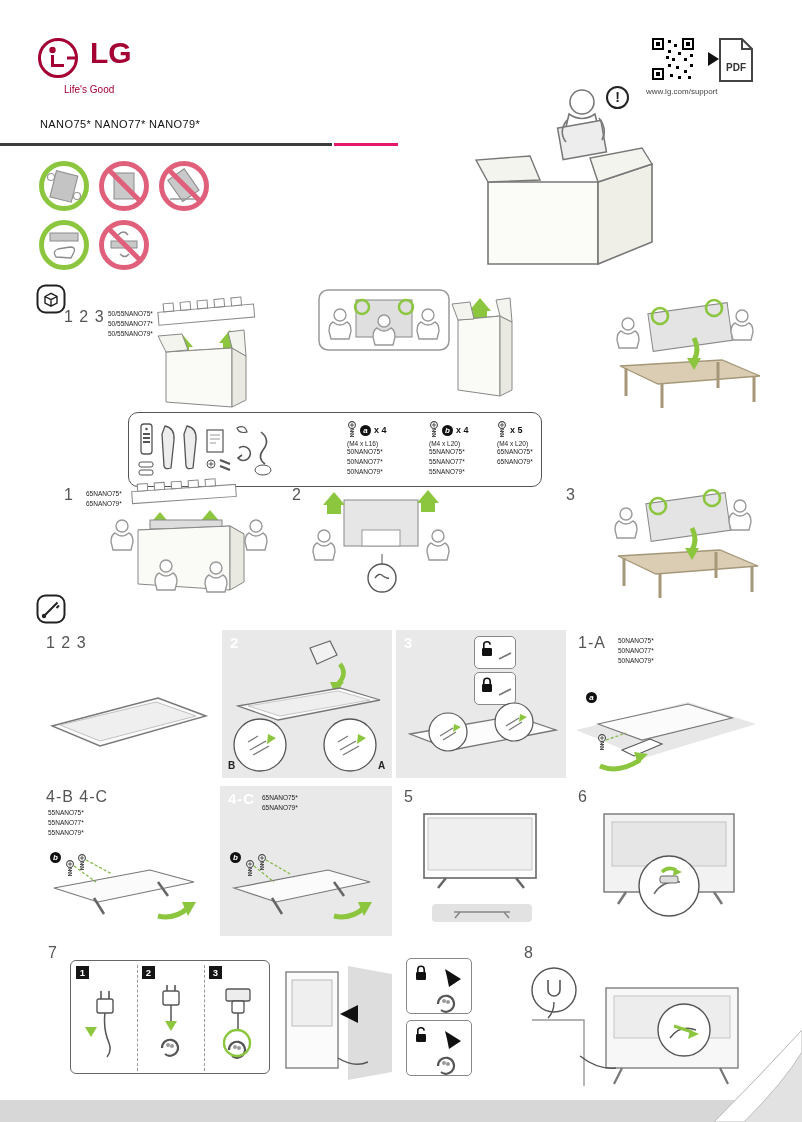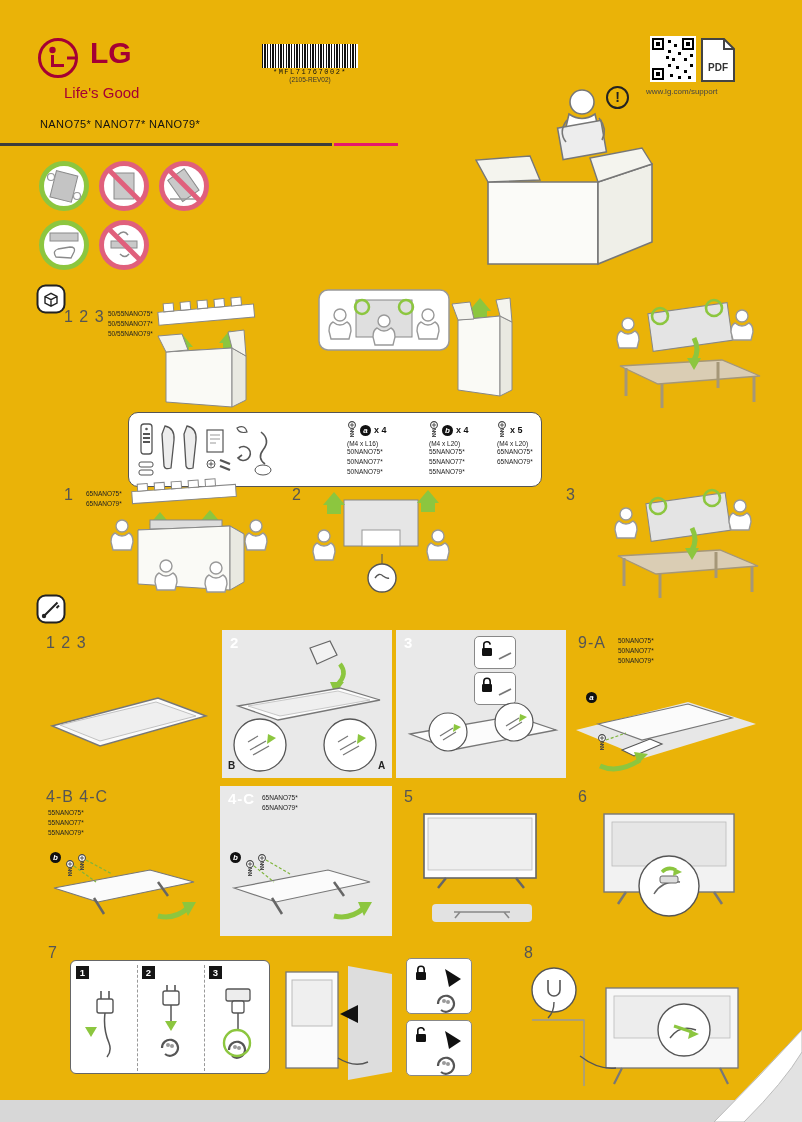--- a/index.html
+++ b/index.html
@@ -1,17 +1,17 @@
 <!DOCTYPE html>
 <html><head>
 <meta charset="utf-8">
 <style>
   * { margin:0; padding:0; box-sizing:border-box; }
   html,body { background:#9a9a9a; }
-  .page { position:relative; width:802px; height:1122px; margin:0 auto; background:#eab308; overflow:hidden; font-family:"Liberation Sans", sans-serif; color:#222; }
+  .page { position:relative; width:802px; height:1122px; margin:0 auto; background:#ffffff; overflow:hidden; font-family:"Liberation Sans", sans-serif; color:#222; }
   .abs { position:absolute; }
   .num { font-size:16px; color:#555; white-space:nowrap; letter-spacing:1px; }
   .num-white { font-size:15px; font-weight:bold; color:#fff; white-space:nowrap; letter-spacing:1px; }
   .models { font-size:6.5px; color:#222; line-height:1.5; white-space:nowrap; }
   .badge { display:inline-flex; width:11px; height:11px; border-radius:50%; background:#111; color:#fff; font-size:8px; font-weight:bold; font-style:italic; align-items:center; justify-content:center; }
   .qty { font-size:9px; font-weight:bold; color:#111; }
   .size { font-size:6.5px; color:#222; }
   .panel { position:absolute; }
   .gray { background:#E9E9E9; }
   .lockbox { position:absolute; background:#fff; border:1.1px solid #888; border-radius:5px; }
@@ -54,27 +54,22 @@
 
   <div class="abs" style="left:36px; top:34px;">
     <svg width="50" height="48" viewBox="0 0 50 48">
       <circle cx="22" cy="24" r="18.5" fill="none" stroke="#A50034" stroke-width="3"></circle>
       <circle cx="16.5" cy="16" r="3.2" fill="#A50034"></circle>
       <path d="M16.5 21 V31.5 H28" stroke="#A50034" stroke-width="3" fill="none"></path>
       <path d="M40.5 24 H31" stroke="#A50034" stroke-width="3" fill="none"></path>
     </svg>
   </div>
   <div class="abs brand" style="left:90px; top:36px; font-size:30px; font-weight:bold;">LG</div>
-  <div class="abs brand" style="left:64px; top:84px; font-size:15px;">Life's Good</div>
-
-  <div class="abs" style="left:262px; top:44px; width:96px; text-align:center;">
-    <div style="height:24px; background:repeating-linear-gradient(90deg,#111 0 1px,#fff 1px 2px,#111 2px 4px,#fff 4px 5px,#111 5px 6px,#fff 6px 8px);"></div>
-    <div style="font-size:7px; letter-spacing:1.5px; font-family:'Liberation Mono', monospace; color:#111;">*MFL71767002*</div>
-    <div style="font-size:6.5px; color:#333;">(2105-REV02)</div>
-  </div>
+  <div class="abs brand" style="left:64px; top:84px; font-size:10px;">Life's Good</div>
+
 
   <div class="abs" style="left:650px; top:36px;">
     <svg width="46" height="46" viewBox="0 0 46 46">
       <rect width="46" height="46" fill="#fff"></rect>
       <g fill="#000">
           <rect x="2" y="2" width="12" height="12"></rect>
           <rect x="32" y="2" width="12" height="12"></rect>
           <rect x="2" y="32" width="12" height="12"></rect>
         </g>
       <g fill="#fff">
@@ -102,21 +97,21 @@
           <rect x="28" y="40" width="3" height="3"></rect>
           <rect x="38" y="40" width="3" height="3"></rect>
       </g>
     </svg>
   </div>
   <div class="abs" style="left:706px; top:51px;">
     <svg width="14" height="16">
         <polygon points="2,1 13,8 2,15" fill="#111"></polygon>
       </svg>
   </div>
-  <div class="abs" style="left:700px; top:37px;">
+  <div class="abs" style="left:718px; top:37px;">
     <svg width="36" height="46" viewBox="0 0 36 46">
       <path d="M2 2 h22 l10 10 v32 h-32 z" fill="#fff" stroke="#444" stroke-width="2"></path>
       <path d="M24 2 v10 h10" fill="none" stroke="#444" stroke-width="2"></path>
       <text x="18" y="34" text-anchor="middle" font-size="10" font-weight="bold" fill="#333">PDF</text>
     </svg>
   </div>
   <div class="abs" style="left:646px; top:87px; font-size:8px; color:#444;">www.lg.com/support</div>
 
   <div class="abs" style="left:40px; top:118px; font-size:11px; letter-spacing:0.4px; color:#111;">NANO75* NANO77* NANO79*</div>
   <div class="abs" style="left:0; top:143px; width:332px; height:2.5px; background:#3C3C3C;"></div>
@@ -436,21 +431,21 @@
       <circle cx="52" cy="102" r="19" fill="#fff" stroke="#555" stroke-width="1.2"></circle>
       <path d="M44 106 l13 -8 M47 110 l13 -8" stroke="#777" stroke-width="1.2"></path>
       <polygon points="58,94 65,97 57,102" fill="#8CC63F"></polygon>
       <circle cx="118" cy="92" r="19" fill="#fff" stroke="#555" stroke-width="1.2"></circle>
       <path d="M110 96 l13 -8 M113 100 l13 -8" stroke="#777" stroke-width="1.2"></path>
       <polygon points="124,84 131,87 123,92" fill="#8CC63F"></polygon>
     </svg>
   </div>
 
   <div class="panel" style="left:570px; top:630px; width:192px; height:148px;">
-    <div class="num" style="position:absolute; left:8px; top:4px;">9-A</div>
+    <div class="num" style="position:absolute; left:8px; top:4px;">1-A</div>
     <div class="models" style="position:absolute; left:48px; top:6px;">
       <div>50NANO75*</div>
       <div>50NANO77*</div>
       <div>50NANO79*</div>
     </div>
     <span class="badge" style="position:absolute; left:16px; top:62px;">a</span>
     <svg class="abs" style="left:0; top:42px;" width="192" height="104" viewBox="0 0 192 104">
       <polygon points="6,58 118,30 186,52 74,86" fill="#E7E7E7"></polygon>
       <polygon points="28,52 118,32 162,46 72,68" fill="#FBFBFB" stroke="#777" stroke-width="1.2"></polygon>
       <path d="M52 78 l28 -11 12 5 -28 12 z" fill="#fff" stroke="#555" stroke-width="1.1"></path>

